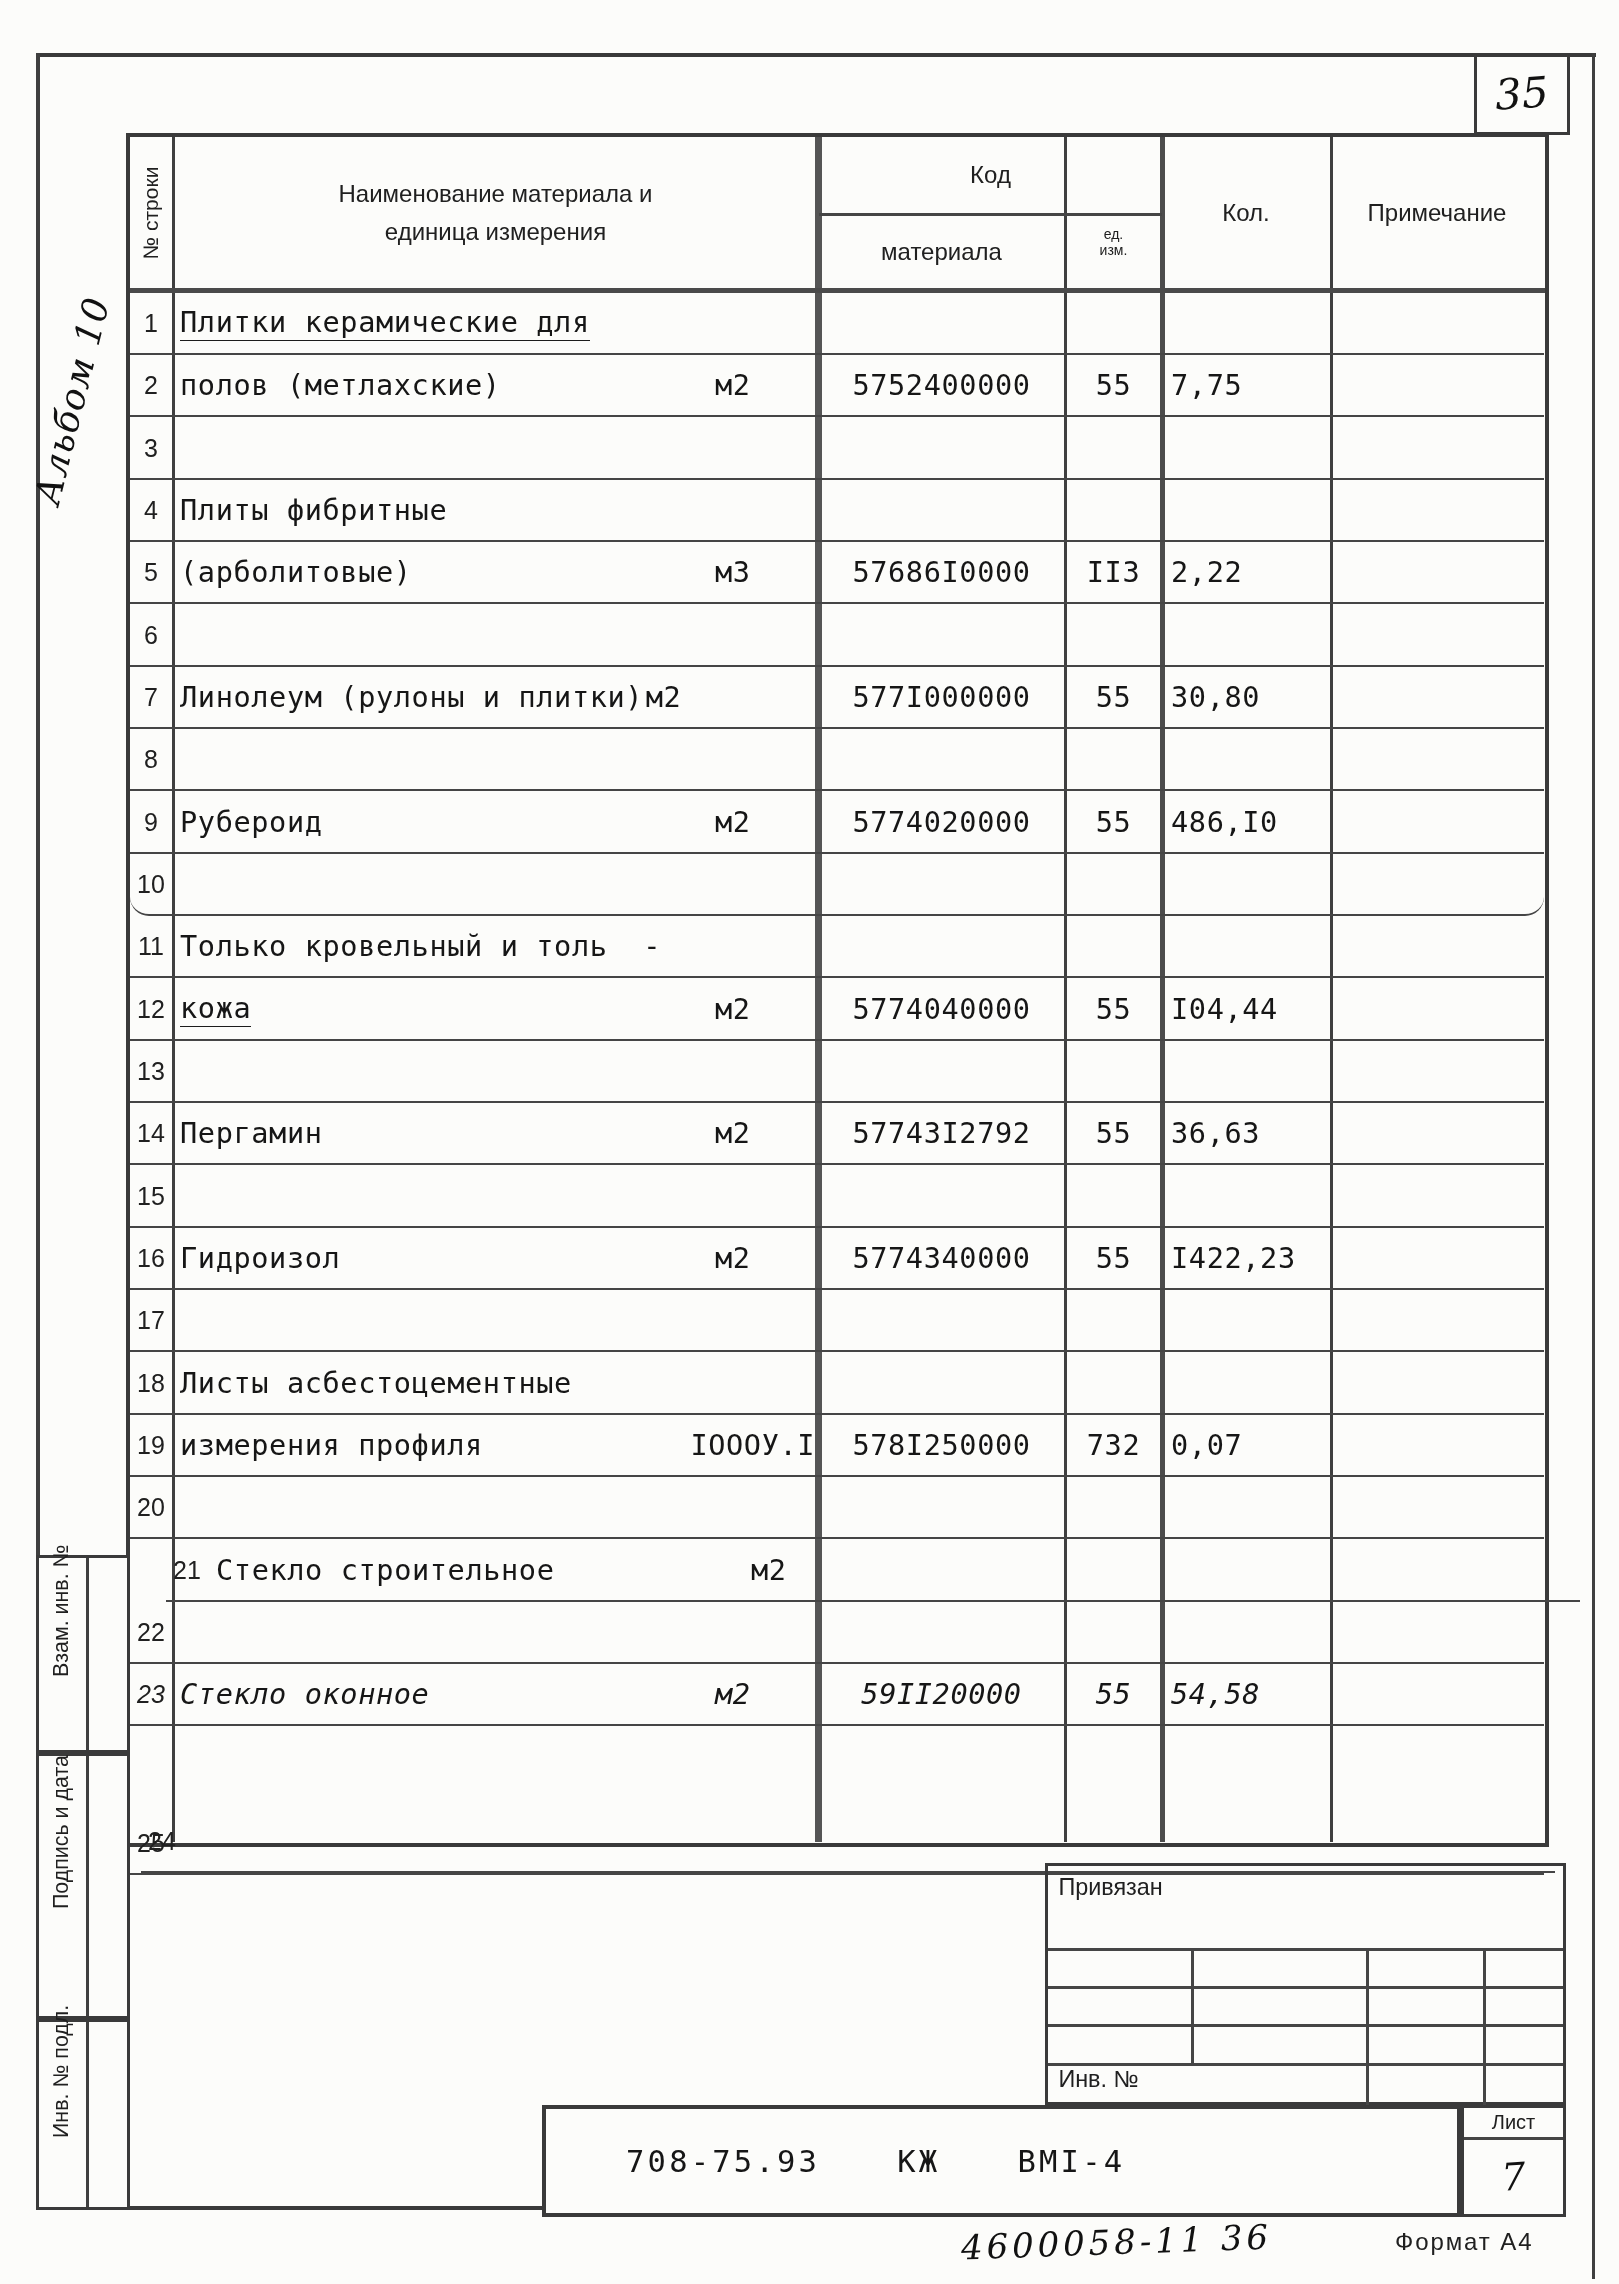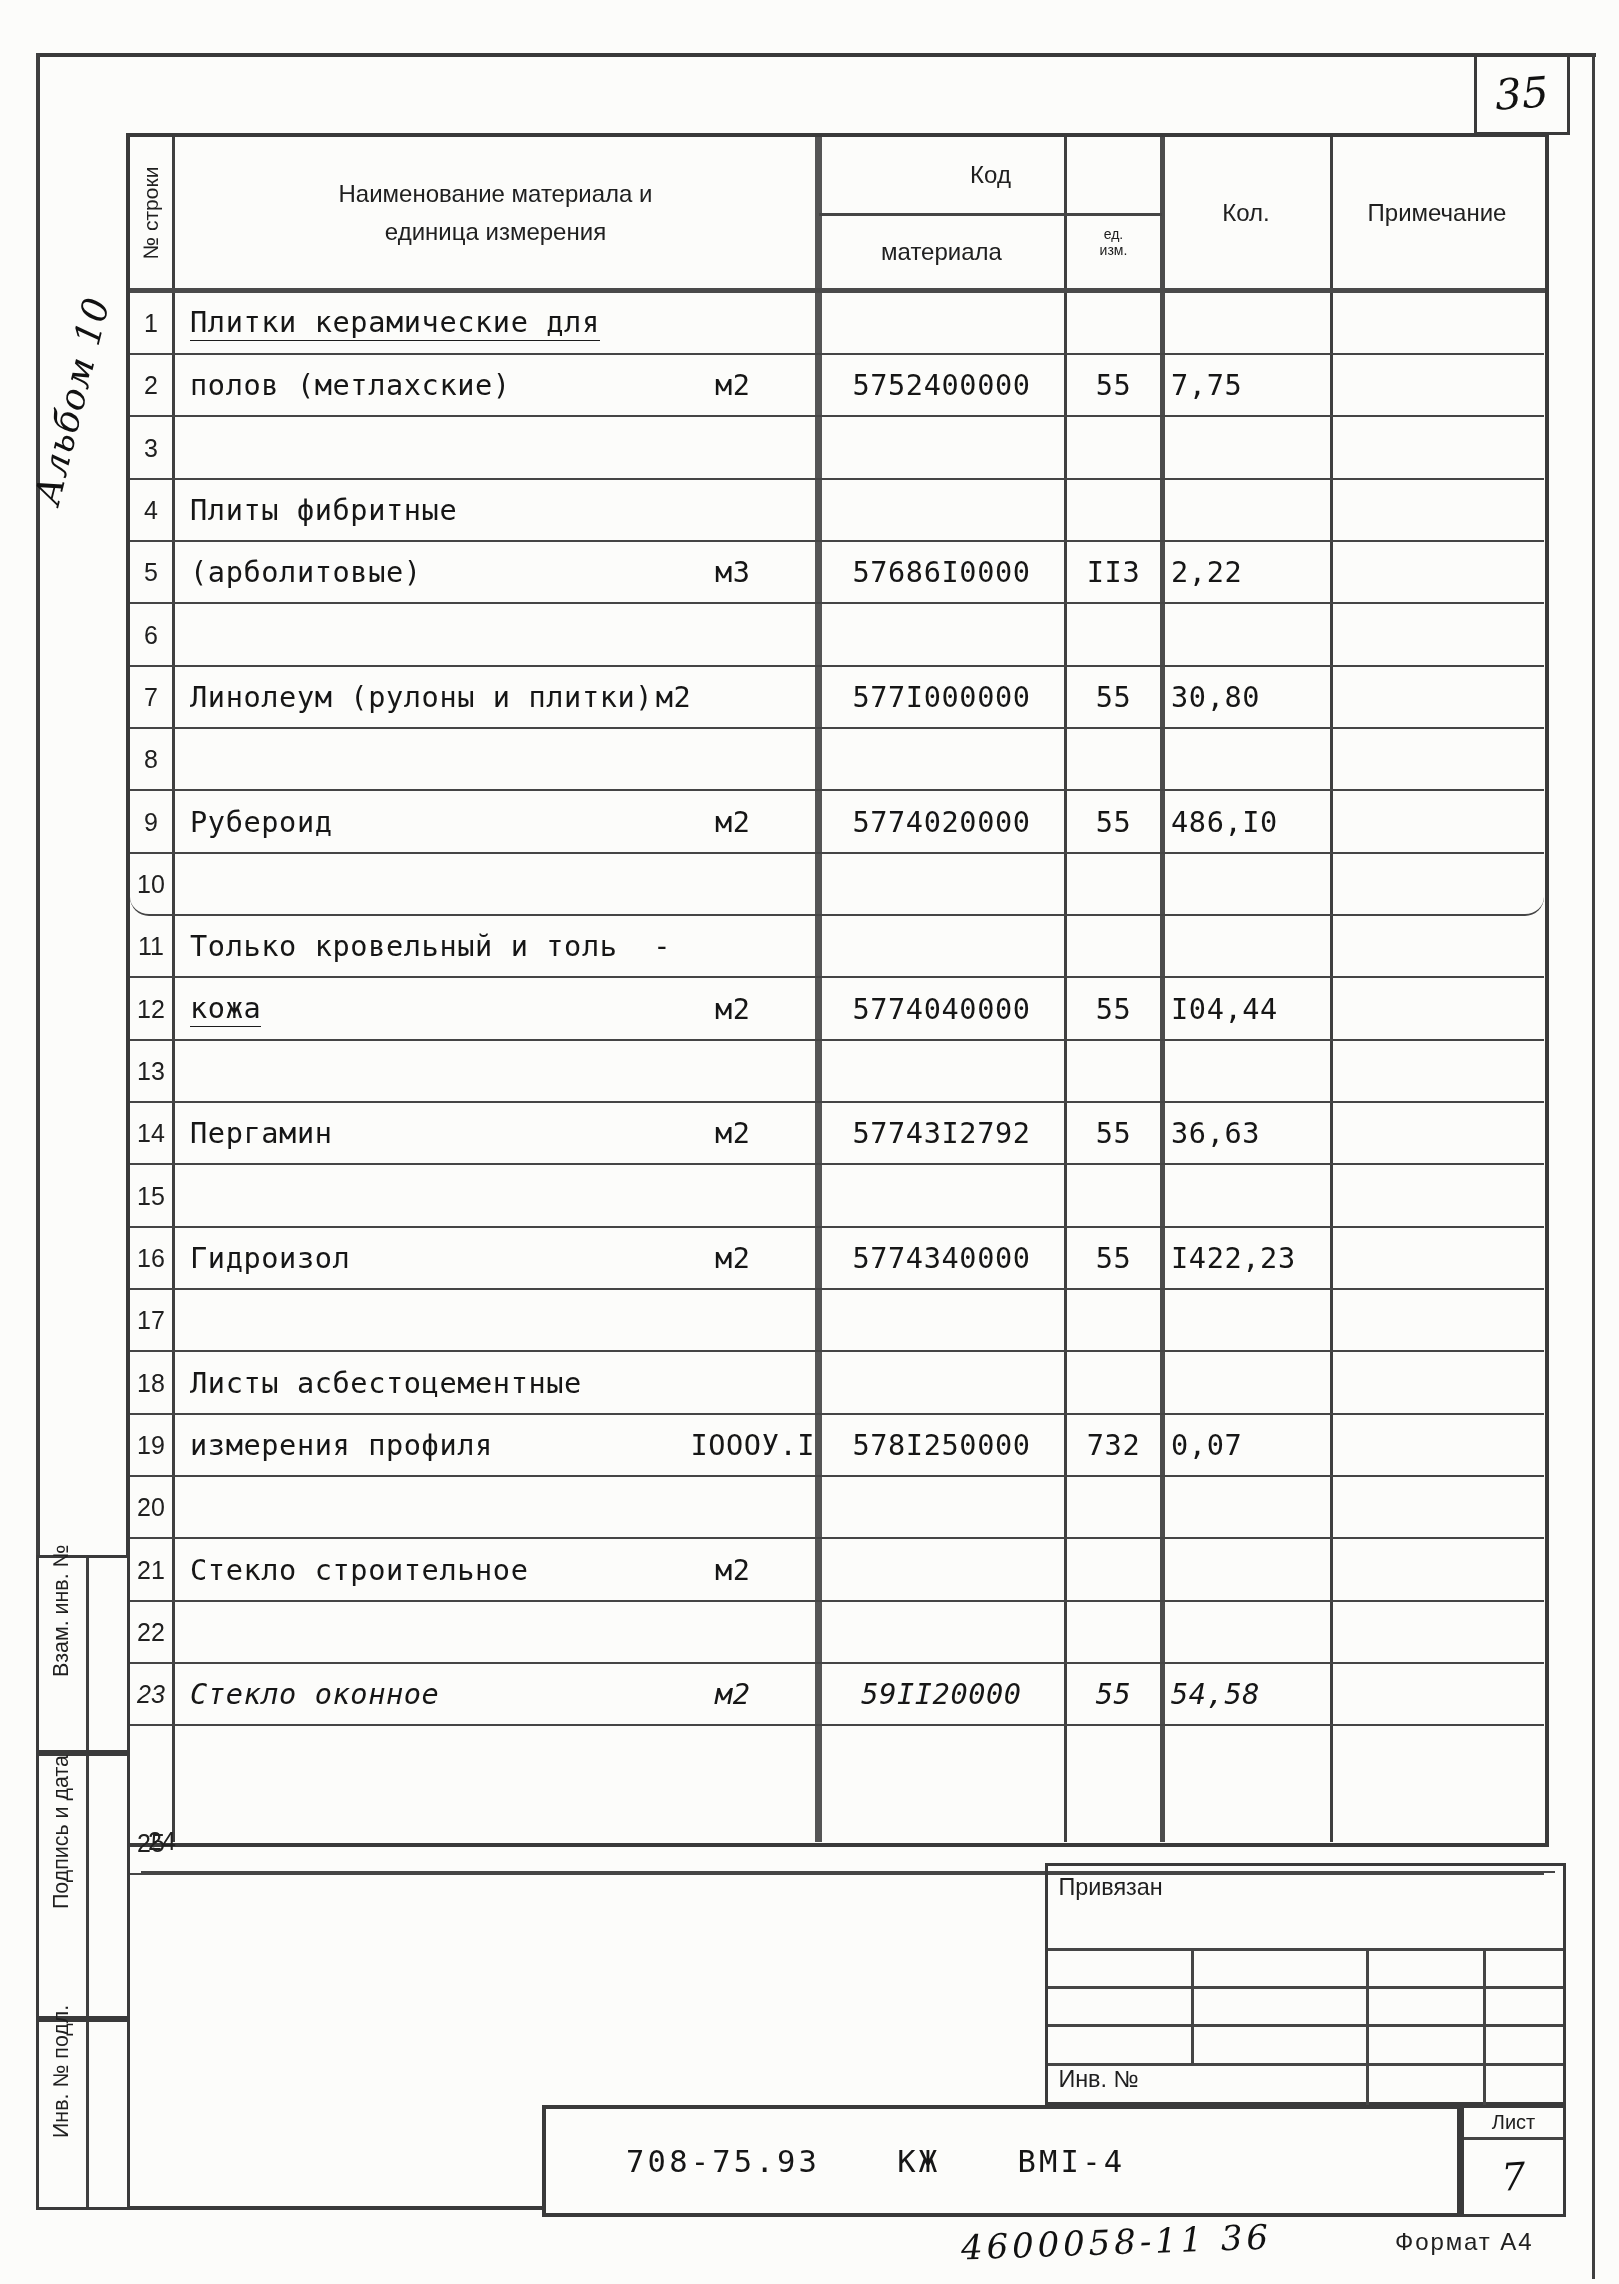--- a/index.html
+++ b/index.html
@@ -13,21 +13,21 @@
   .tw{font-family:"DejaVu Sans Mono",monospace;font-size:28.6px;letter-spacing:0.6px;color:#161616;white-space:pre;}
   .draft{font-family:"Liberation Sans",sans-serif;color:#202020;}
   .hand{font-family:"DejaVu Serif",serif;font-style:italic;color:#111;}
   
   #mtable{left:126px;top:133px;width:1423px;height:1714px;border:4.5px solid #3a3a3a;box-sizing:border-box;}
   #thead{position:absolute;left:0;top:0;width:100%;height:156px;border-bottom:5.2px solid #4a4a4a;box-sizing:border-box;}
   #tbody{position:absolute;left:0;top:156px;width:100%;height:1558px;}
   .trow{position:absolute;left:0;width:1414px;height:62px;border-bottom:2.6px solid #454545;box-sizing:border-box;}
   .cell{position:absolute;top:0;height:100%;display:flex;align-items:center;box-sizing:border-box;}
   .cell.num{left:0;width:42px;justify-content:center;font-size:25px;font-family:"Liberation Sans",sans-serif;}
-  .cell.name{left:42px;width:647px;padding-left:18px;}
+  .cell.name{left:42px;width:647px;padding-left:8px;}
   .cell.code{left:689px;width:245px;justify-content:center;}
   .cell.ed{left:934px;width:99px;justify-content:center;}
   .cell.qty{left:1032px;width:168px;padding-left:9px;}
   .cell.note{left:1200px;width:214px;}
   .nm.ul{border-bottom:1.9px solid #1c1c1c;padding-bottom:1.3px;}
   .unit{position:absolute;left:543px;top:0;height:100%;display:flex;align-items:center;}
   .unit.abut{position:static;margin-left:2.6px;}
   .unit.flush-right{left:auto;right:3.9px;}
   
   .hc{position:absolute;box-sizing:border-box;display:flex;align-items:center;justify-content:center;text-align:center;}
@@ -329,21 +329,21 @@
       <div class="cell num draft">20</div>
       <div class="cell name tw">
         <span class="nm"></span>
         <span class="unit tw"></span>
       </div>
       <div class="cell code tw"></div>
       <div class="cell ed tw"></div>
       <div class="cell qty tw"></div>
       <div class="cell note tw"></div>
     </div>
-        <div class="trow" style="top: 1247px;">
+        <div class="trow" style="top: 1247px; margin-left: 36px;">
       <div class="cell num draft">21</div>
       <div class="cell name tw">
         <span class="nm">Стекло строительное</span>
         <span class="unit tw">м2</span>
       </div>
       <div class="cell code tw"></div>
       <div class="cell ed tw"></div>
       <div class="cell qty tw"></div>
       <div class="cell note tw"></div>
     </div>

